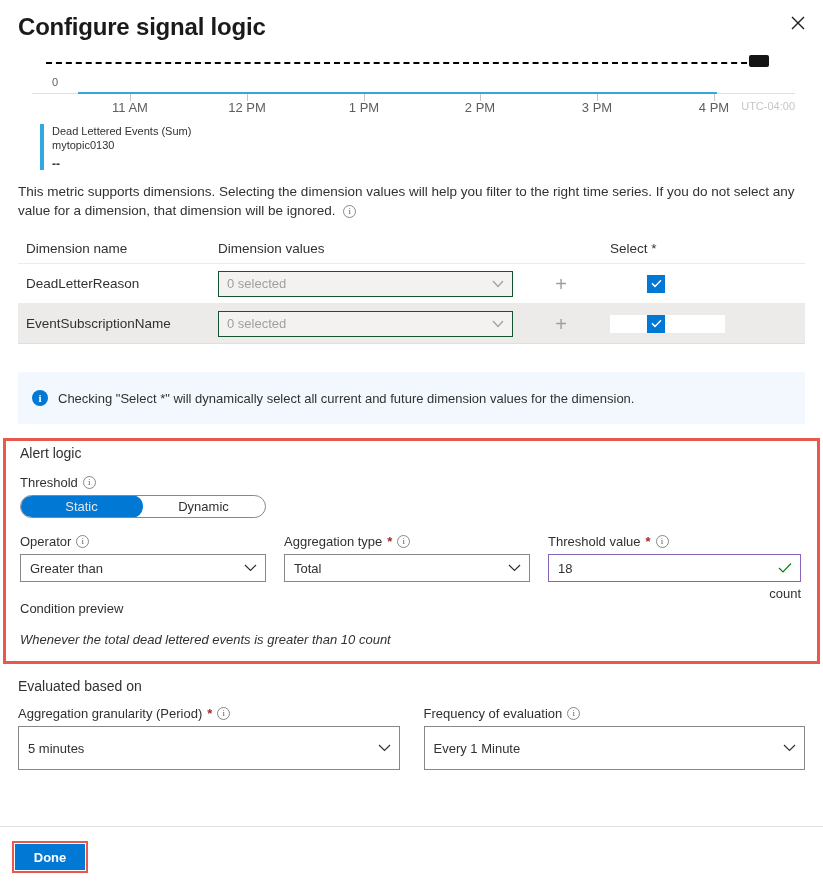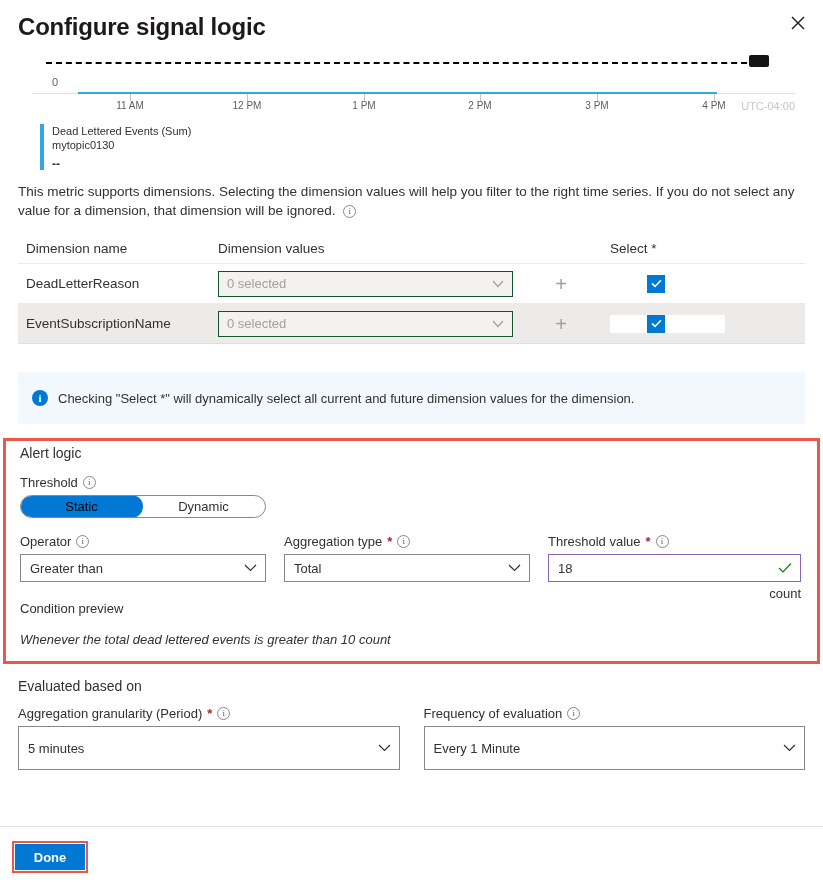--- a/index.html
+++ b/index.html
@@ -89,21 +89,21 @@
   }
   .tick {
     position: absolute;
     top: 42px;
     width: 1px; height: 7px;
     background: #c8c6c4;
   }
   .tick-label {
     position: absolute;
     top: 48px;
-    font-size: 10px;
+    font-size: 13px;
     color: #605e5c;
     transform: translateX(-50%);
     white-space: nowrap;
   }
   .tz-label {
     position: absolute;
     top: 48px;
     right: 0;
     font-size: 11px;
     color: #c8c6c4;
@@ -279,21 +279,21 @@
   }
   .toggle-opt {
     flex: 1;
     display: flex; align-items: center; justify-content: center;
     font-size: 13px;
     color: #323130;
     cursor: pointer;
   }
   .toggle-opt.active {
     background: #0078d4;
-    color: #000000;
+    color: #e5e5e5;
     border-radius: 12px;
     margin: -1px;
     height: 23px;
   }
 
   .field-row {
     display: flex;
     gap: 18px;
   }
   .fld { width: 246px; position: relative; }

